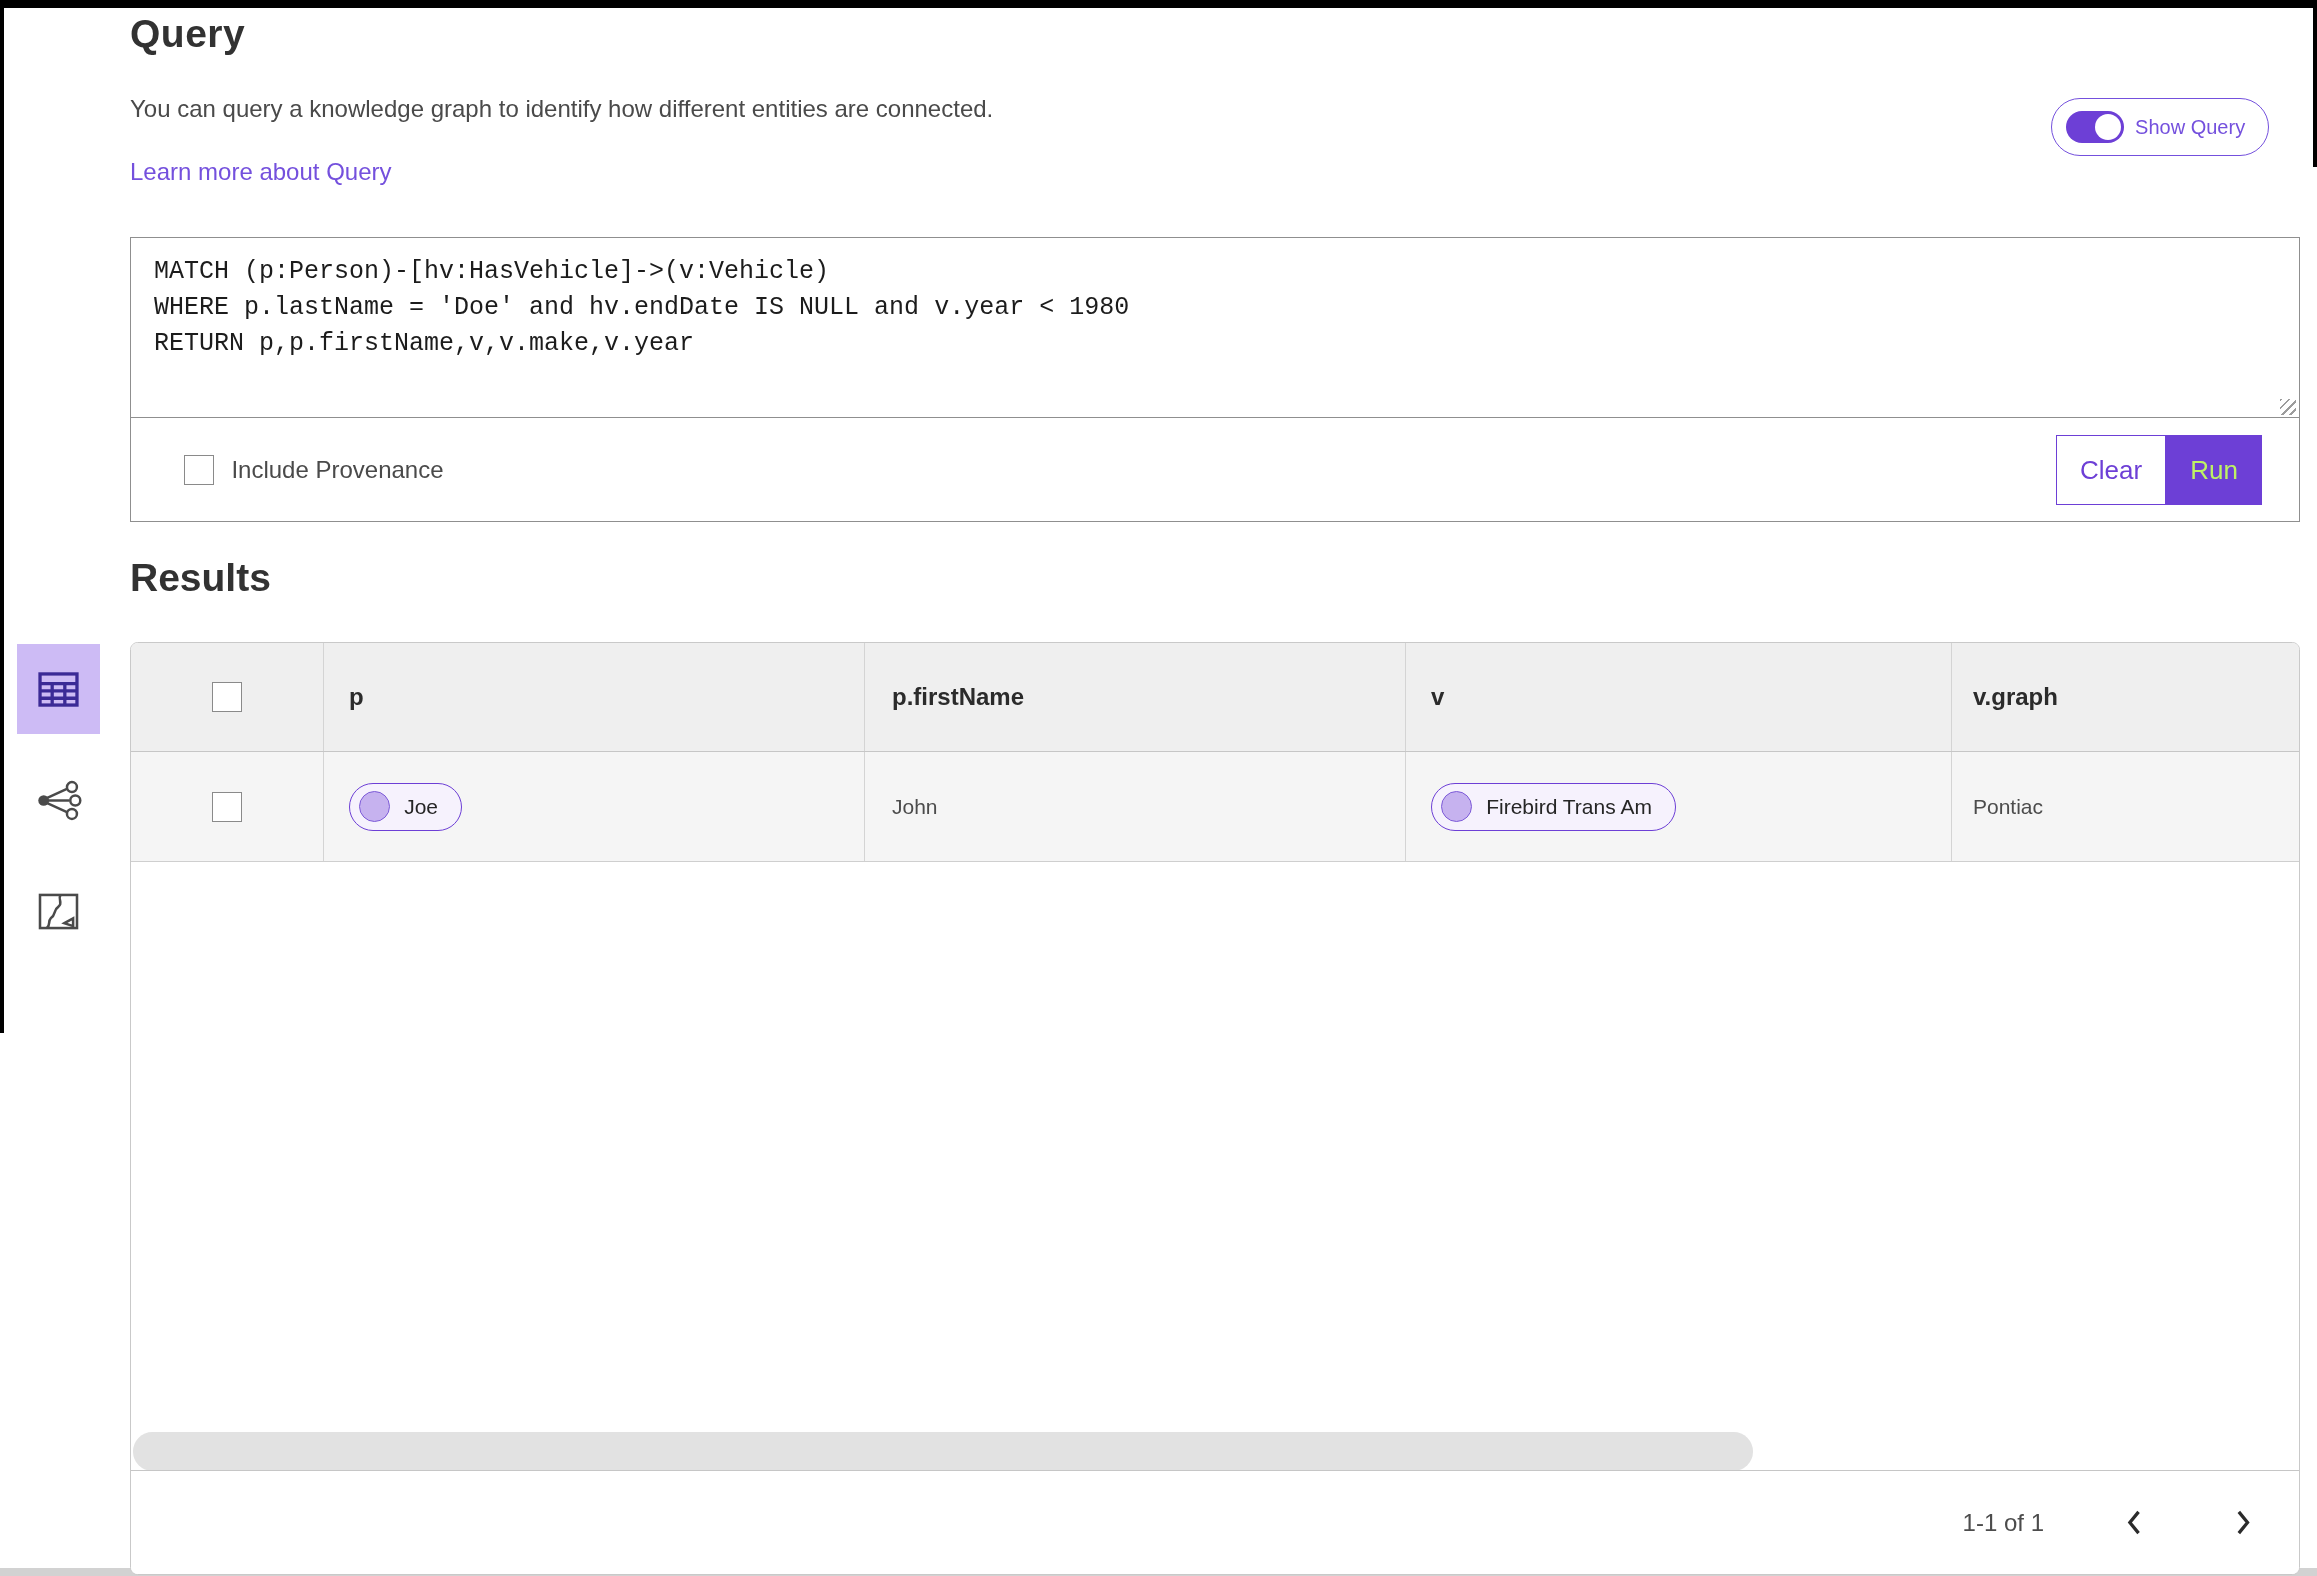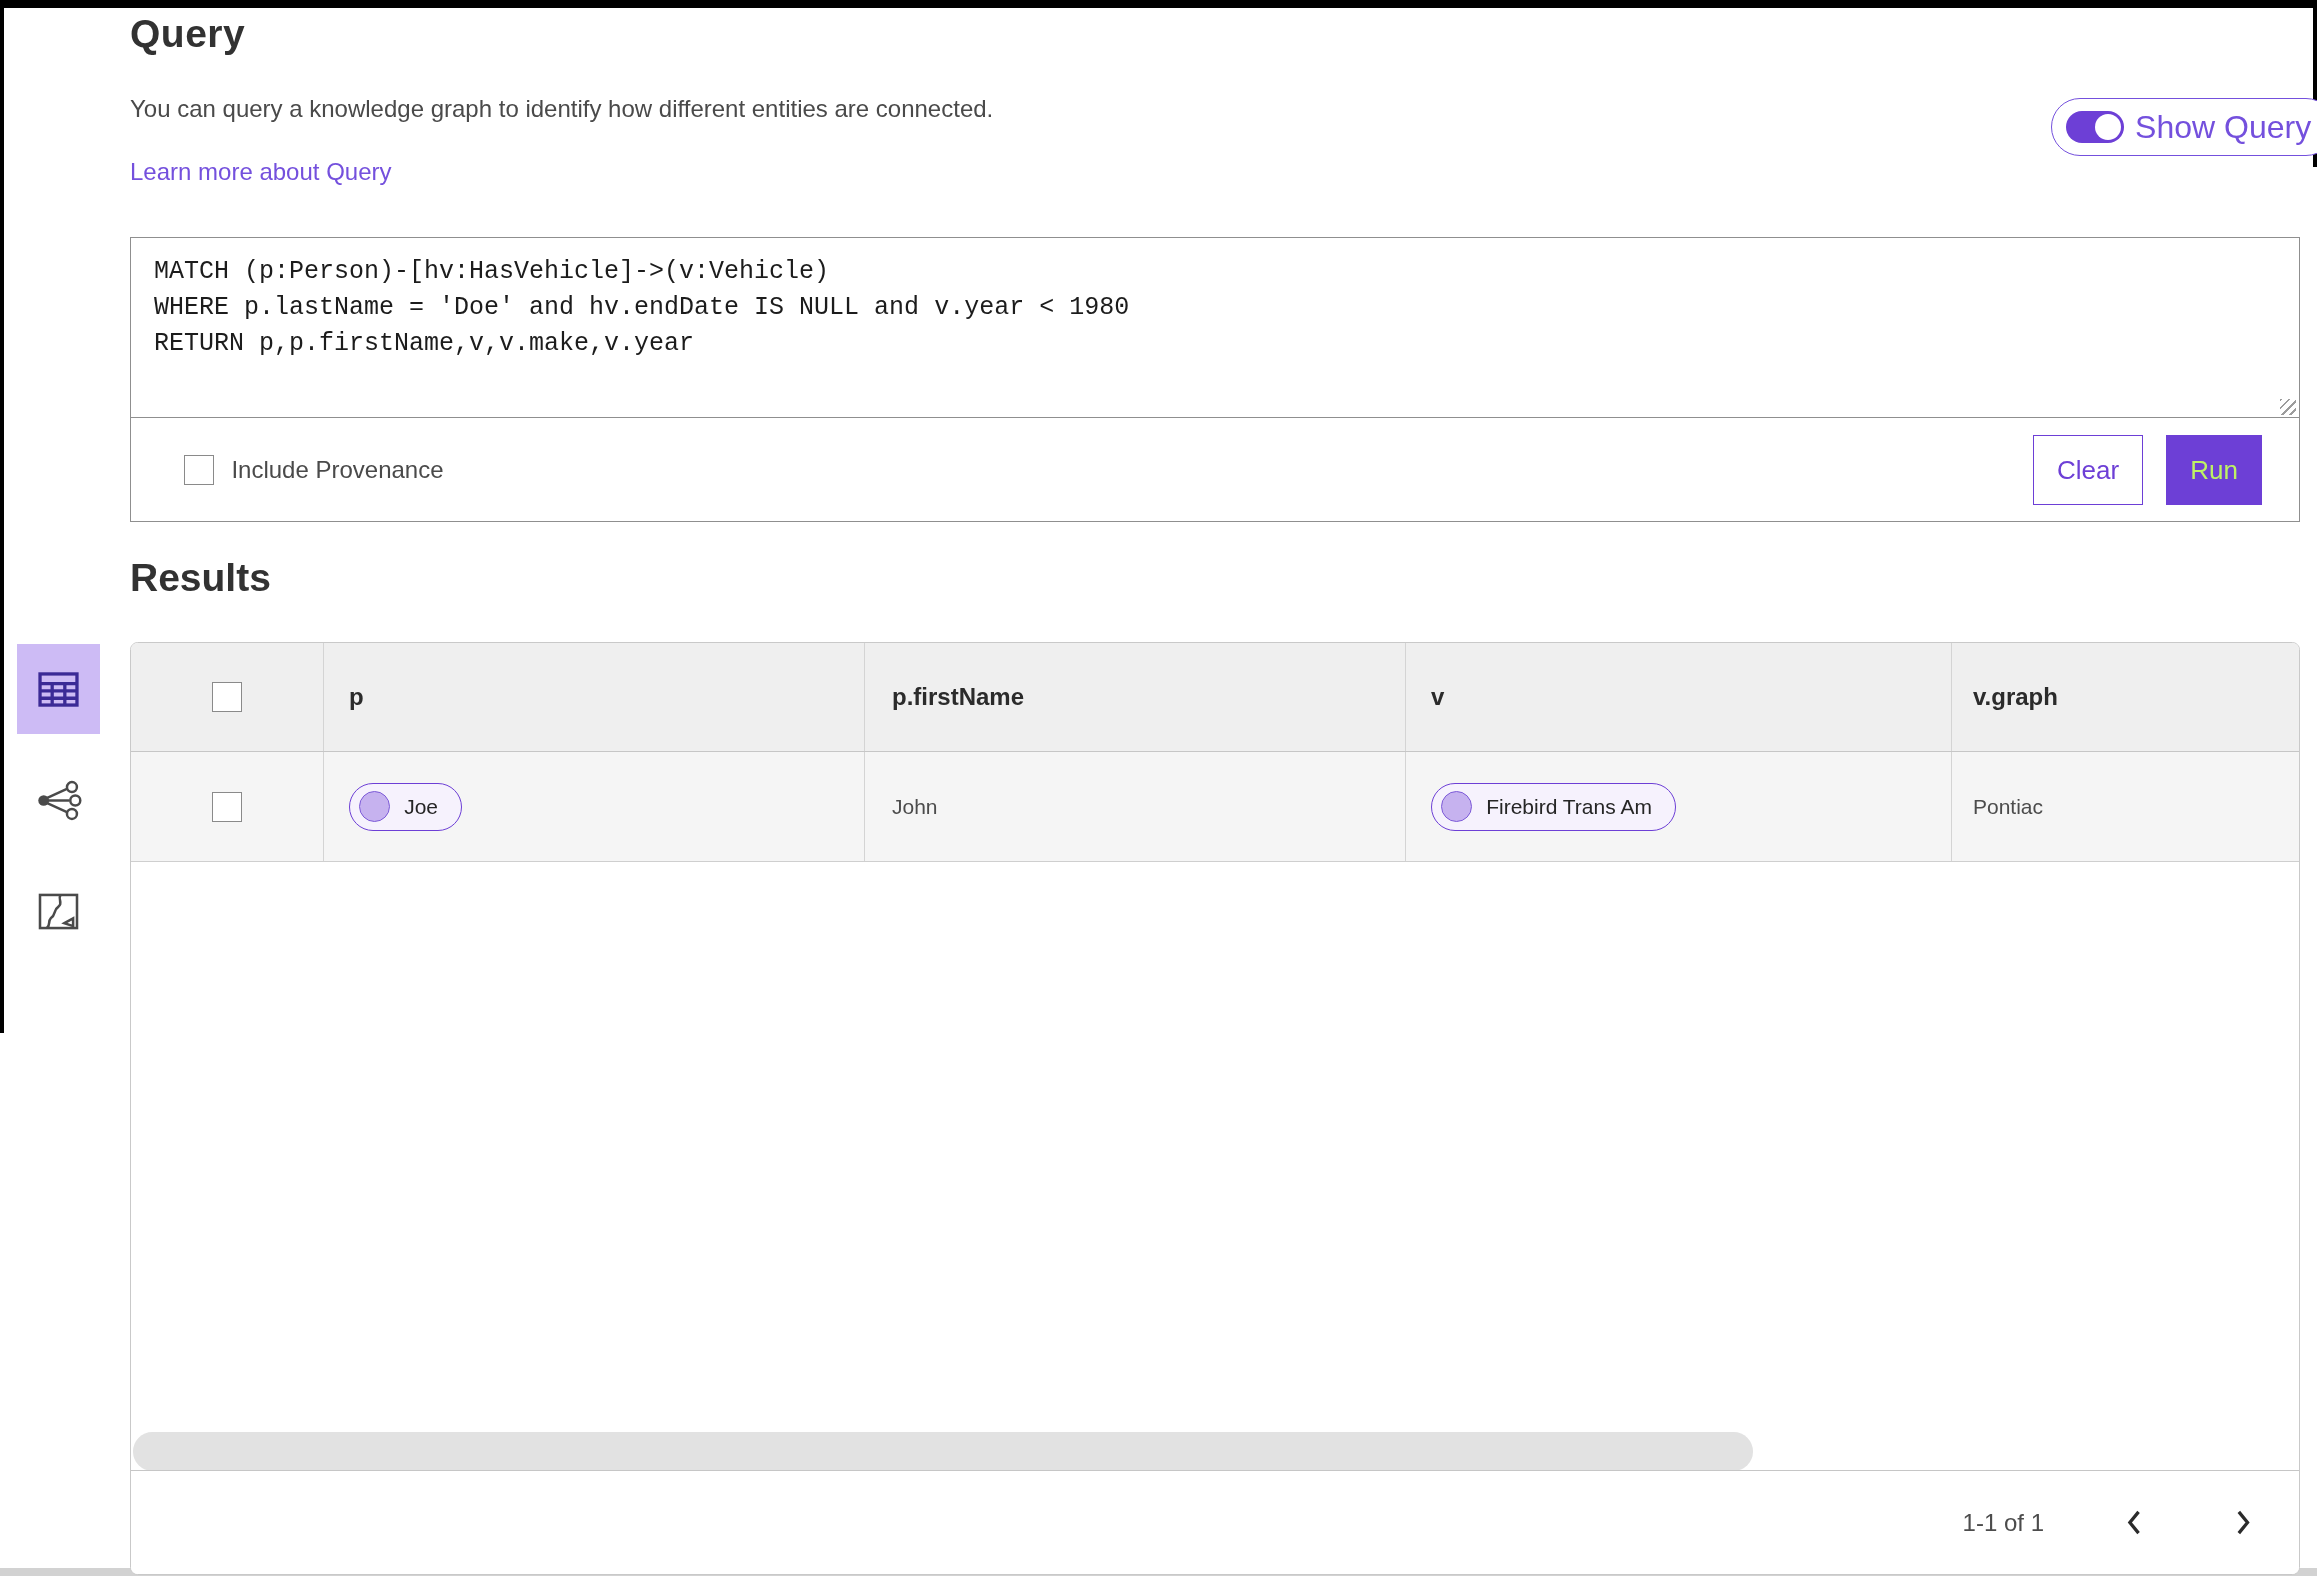--- a/index.html
+++ b/index.html
@@ -15,36 +15,36 @@
   
   .page-title { position:absolute; left:130px; top:11.6px; font-size:39px; font-weight:bold; color:#323232; letter-spacing:0.5px; }
   .page-desc  { position:absolute; left:130px; top:95px; font-size:24px; color:#4a4a4a; }
   .learn-link { position:absolute; left:130px; top:158px; font-size:24px; color:#7450dd; cursor:pointer; }
 
   .show-query { position:absolute; left:2051px; top:98px; height:58px; padding:0 23px 0 13.5px;
                 border:1.9px solid #7450dd; border-radius:31px; background:#fff;
                 display:flex; align-items:center; gap:11.6px; cursor:pointer; }
   .toggle { position:relative; width:58px; height:32px; border-radius:16.4px; background:#6d3fd6; flex:0 0 auto; }
   .toggle-knob { position:absolute; right:2.9px; top:2.9px; width:26px; height:26px; border-radius:50%; background:#fff; }
-  .show-query-label { font-size:32px; color:#7450dd; white-space:nowrap; }
+  .show-query-label { font-size:20px; color:#7450dd; white-space:nowrap; }
 
   
   .qbox { position:absolute; left:130px; top:237px; width:2170px; height:285px; border:1px solid #8f8f8f; background:#fff; }
   .query-textarea { display:block; width:100%; height:180px; border:none; border-bottom:1px solid #8f8f8f;
                     resize:none; outline:none; overflow:hidden;
                     font-family:"Liberation Mono","DejaVu Sans Mono",monospace;
                     font-size:25px; line-height:36px; padding:16.4px 23px; color:#1c1c1c; background:#fff; }
   .resize-grip { position:absolute; right:2.9px; top:161px; width:16.4px; height:16.4px;
                  background:repeating-linear-gradient(135deg,#9c9c9c 0 1.9px,transparent 1.9px 5.8px); }
   .qactions { position:absolute; left:0; right:0; top:181px; bottom:0;
               display:flex; align-items:center; justify-content:space-between; padding:0 37px 0 25px; }
   .prov { display:flex; align-items:center; gap:17.4px; cursor:pointer;padding-left:28px; }
   .checkbox { width:30px; height:30px; border:1.9px solid #8a8a8a; background:#fff; }
   .prov-label { font-size:24px; color:#4a4a4a; }
-  .qbuttons { display:flex; align-items:center; gap:23px; }
+  .qbuttons { display:flex; align-items:center; }
   .btn { display:flex; align-items:center; justify-content:center; font-size:26px; cursor:pointer; height:70px; }
   .btn-clear { width:110px; border:1.9px solid #6d3fd6; color:#6d3fd6; background:#fff; }
   .btn-run   { width:96px; border:none; background:#6d3fd6; color:#bef264; }
 
   
   .results-title { position:absolute; left:130px; top:556px; font-size:39px; font-weight:bold; color:#323232; }
 
   .view-rail { position:absolute; left:17.4px; top:644px; width:83px; }
   .view-item { width:83px; height:90px; display:flex; align-items:center; justify-content:center; cursor:pointer; }
   .view-item.active { background:#cdbbf5; }

